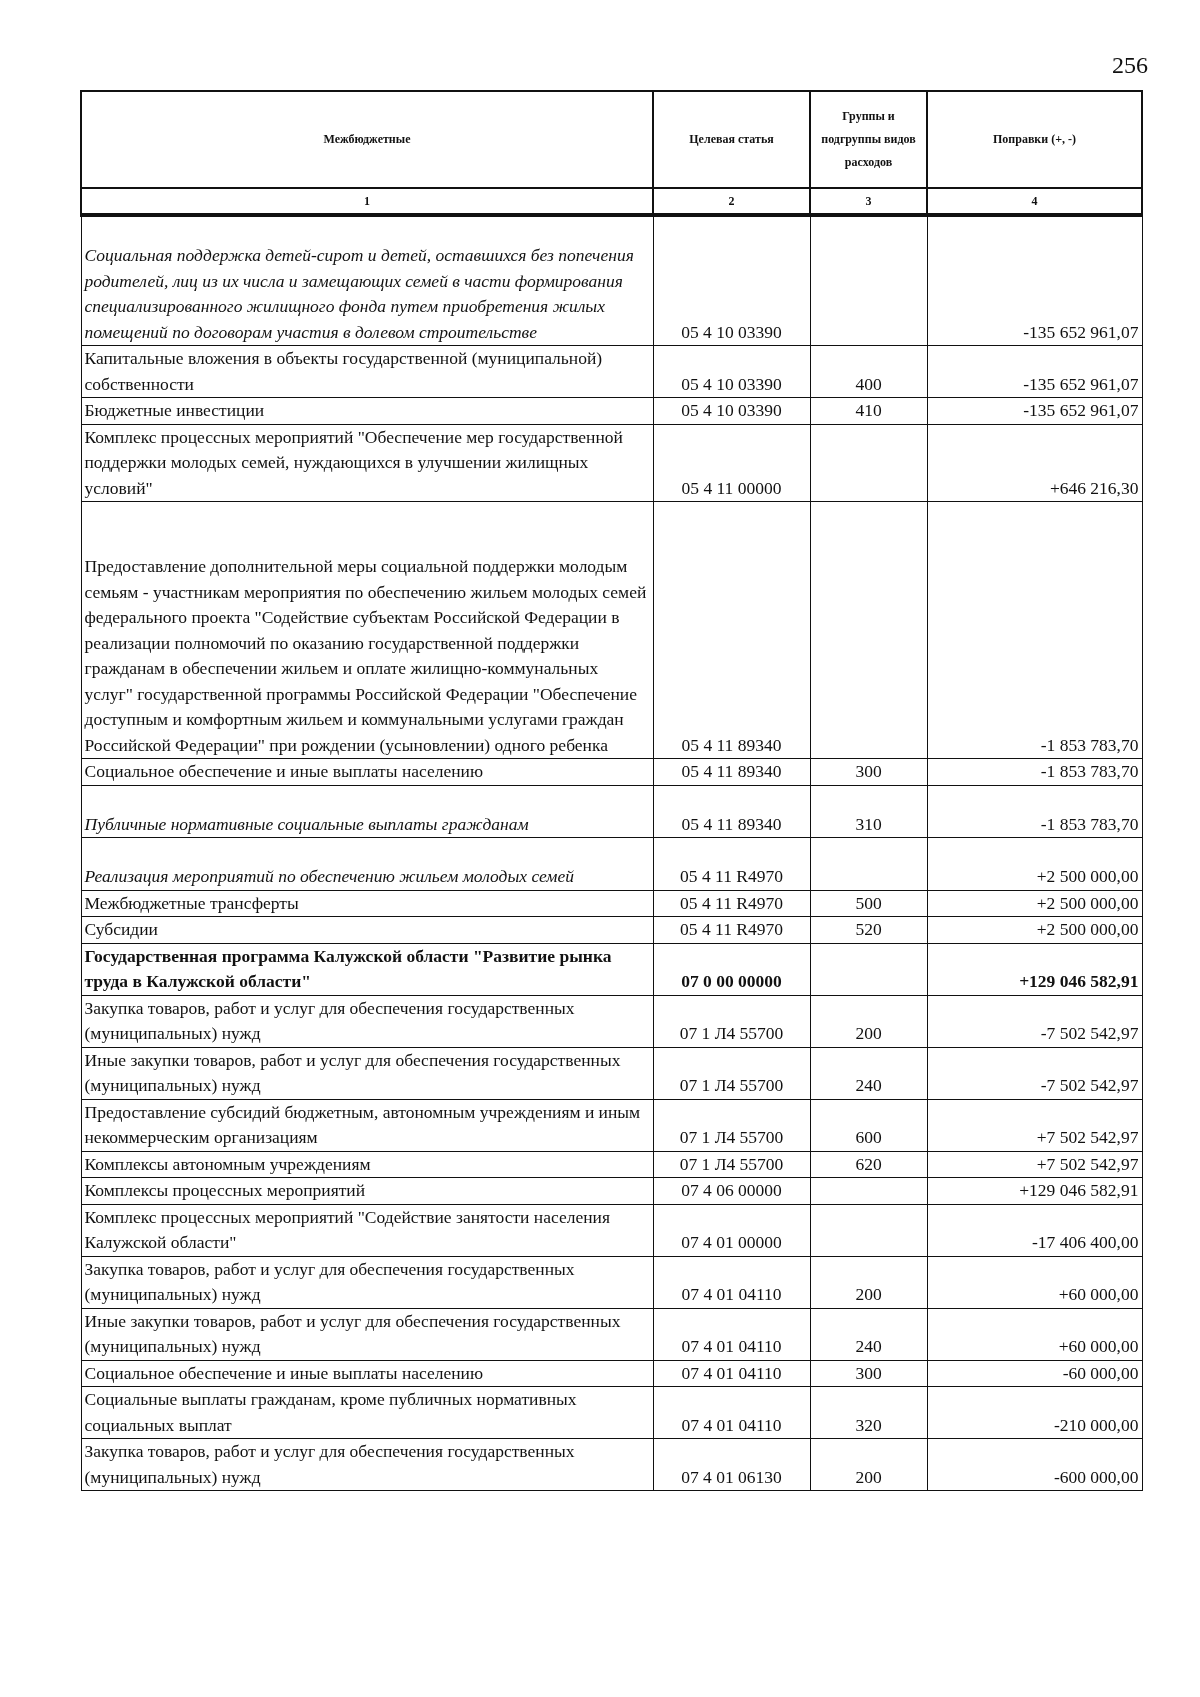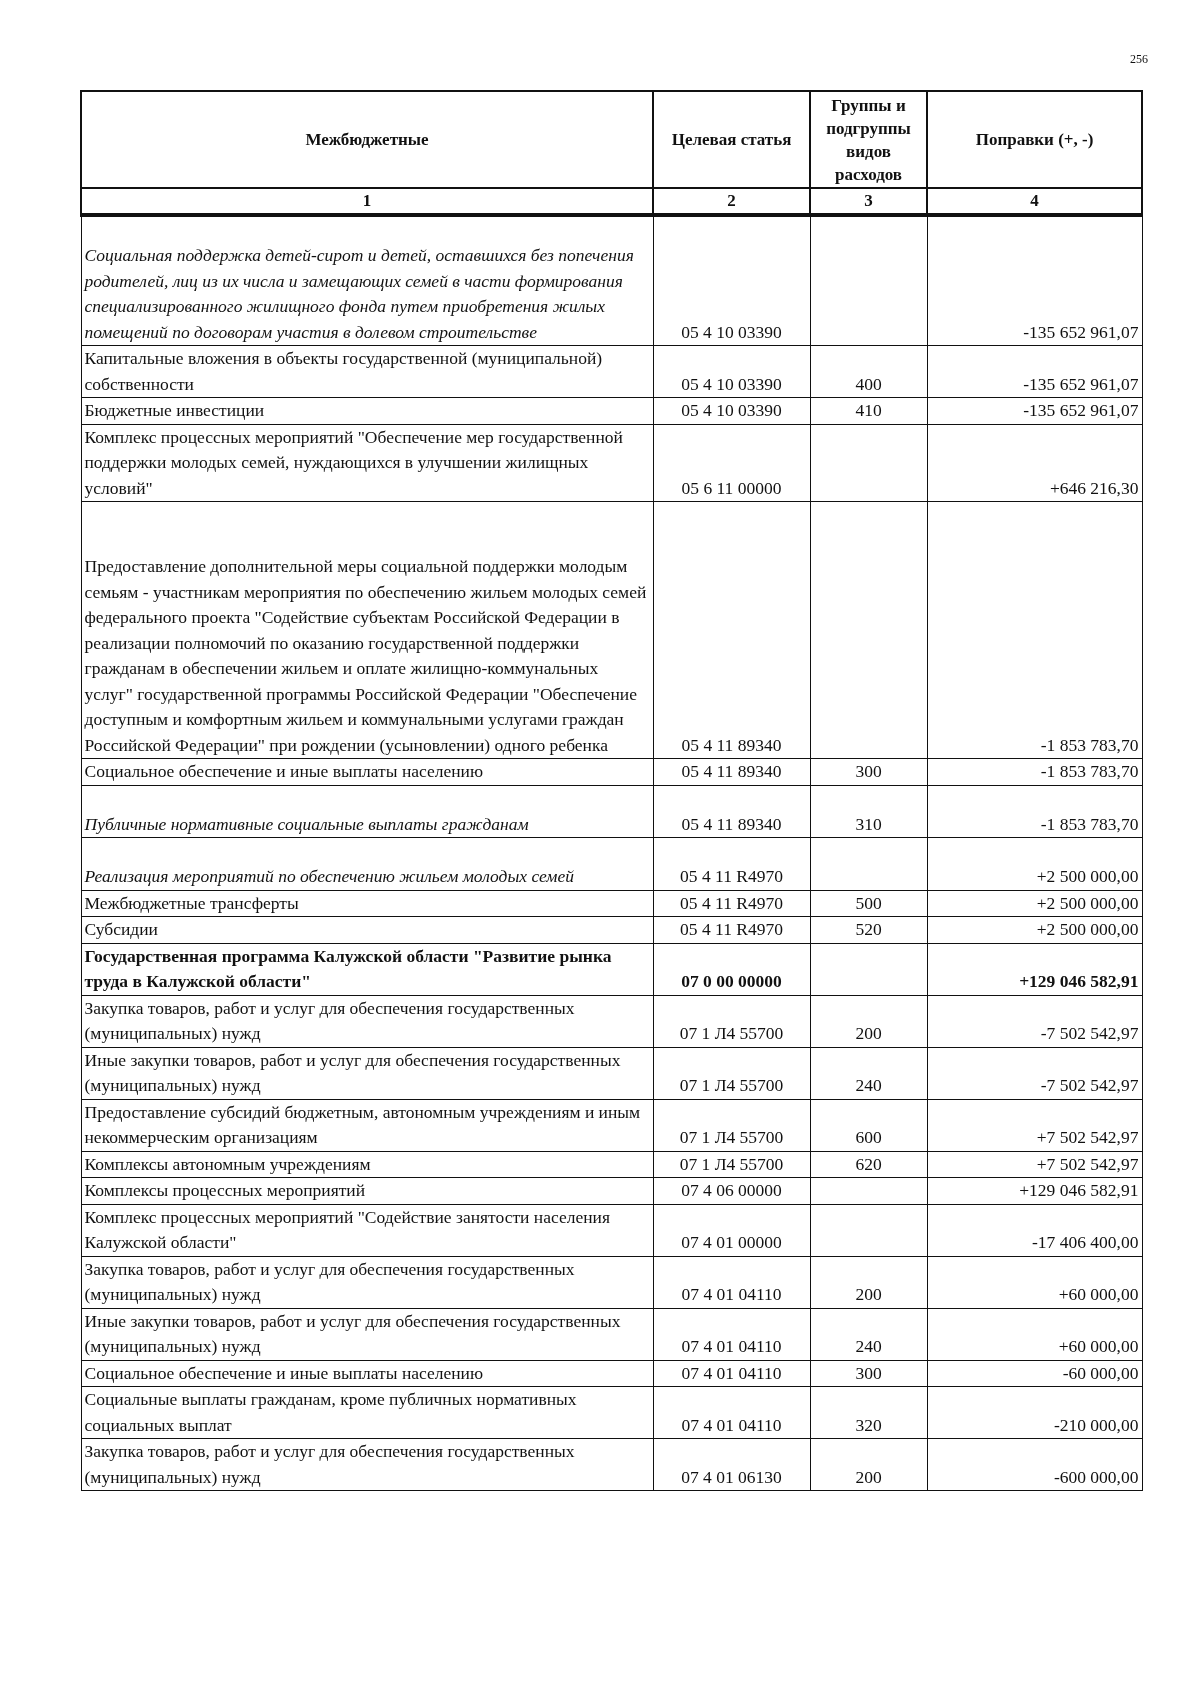--- a/index.html
+++ b/index.html
@@ -1,26 +1,26 @@
 <!DOCTYPE html>
 <html><head>
 <meta charset="utf-8">
 <style>
   html, body { margin:0; padding:0; background:#ffffff; }
   body { width:1200px; height:1697px; position:relative; overflow:hidden;
          font-family:"Liberation Serif", "DejaVu Serif", serif; color:#111; }
-  .page-num { position:absolute; top:52px; right:52px; font-size:12px; }
+  .page-num { position:absolute; top:52px; right:52px; font-size:24px; }
   table.budget { position:absolute; left:80px; top:90px; width:1061px;
                  border-collapse:collapse; table-layout:fixed; font-size:17.5px; }
   table.budget col.c1 { width:572px; }
   table.budget col.c2 { width:157px; }
   table.budget col.c3 { width:117px; }
   table.budget col.c4 { width:215px; }
   table.budget th, table.budget td { border:1.5px solid #111; padding:0 3px; line-height:25.5px; }
-  table.budget thead th { font-weight:bold; text-align:center; vertical-align:middle; font-size:17px; border-width:2.5px; }
+  table.budget thead th { font-weight:bold; text-align:center; vertical-align:middle; font-size:12px; border-width:2.5px; }
   table.budget thead tr.hdr th { height:95px; line-height:23px; }
   table.budget thead tr.nums th { height:24px; line-height:22px; border-bottom-width:4px; }
   table.budget td { vertical-align:bottom; }
   td.name { text-align:left; }
   td.code, td.grp { text-align:center; }
   td.amt { text-align:right; }
   tr.bold td { font-weight:bold; }
   tr.spacer-top td.name { padding-top:26px;font-style:italic; }
   tr.spacer-top-big td.name { padding-top:52px; }
 </style>
@@ -64,21 +64,21 @@
         <td class="amt">-135 652 961,07</td>
       </tr>
       <tr>
         <td class="name">Бюджетные инвестиции</td>
         <td class="code">05 4 10 03390</td>
         <td class="grp">410</td>
         <td class="amt">-135 652 961,07</td>
       </tr>
       <tr>
         <td class="name">Комплекс процессных мероприятий "Обеспечение мер государственной поддержки молодых семей, нуждающихся в улучшении жилищных условий"</td>
-        <td class="code">05 6 11 00000</td>
+        <td class="code">05 4 11 00000</td>
         <td class="grp"></td>
         <td class="amt">+646 216,30</td>
       </tr>
       <tr class="spacer-top-big">
         <td class="name">Предоставление дополнительной меры социальной поддержки молодым семьям - участникам мероприятия по обеспечению жильем молодых семей федерального проекта "Содействие субъектам Российской Федерации в реализации полномочий по оказанию государственной поддержки гражданам в обеспечении жильем и оплате жилищно-коммунальных услуг" государственной программы Российской Федерации "Обеспечение доступным и комфортным жильем и коммунальными услугами граждан Российской Федерации" при рождении (усыновлении) одного ребенка</td>
         <td class="code">05 4 11 89340</td>
         <td class="grp"></td>
         <td class="amt">-1 853 783,70</td>
       </tr>
       <tr>

